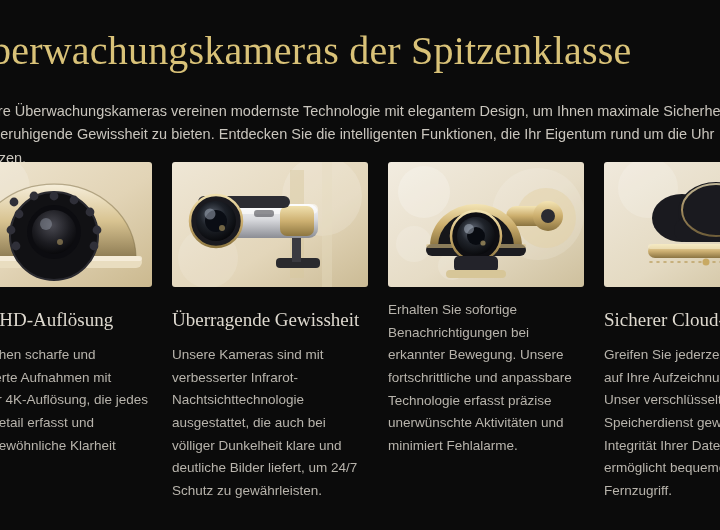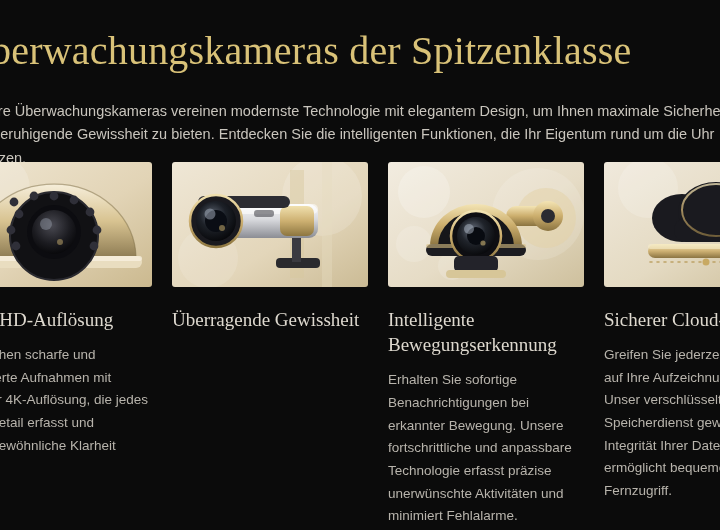--- a/index.html
+++ b/index.html
@@ -199,20 +199,21 @@
 
           <circle cx="44" cy="59" r="26" fill="#1a1a1f"></circle>
           <circle cx="44" cy="59" r="26" fill="none" stroke="url(#gold2)" stroke-width="2.5"></circle>
           <circle cx="44" cy="59" r="20" fill="url(#lens2)"></circle>
           <circle cx="44" cy="59" r="11" fill="#0a0d14"></circle>
           <circle cx="38" cy="52" r="5.5" fill="#aab3c2" opacity="0.5"></circle>
           <circle cx="50" cy="66" r="3" fill="#c9ae6d" opacity="0.55"></circle>
         </svg>
       </div>
       <div class="card-title">Überragende Gewissheit</div>
+      <div class="card-body">Unsere Kameras sind mit verbesserter Infrarot-Nachtsichttechnologie ausgestattet, die auch bei völliger Dunkelheit klare und deutliche Bilder liefert, um 24/7 Schutz zu gewährleisten.</div>
     </div>
 
     <div class="card">
       <div class="thumb">
         <svg viewBox="0 0 196 125" preserveAspectRatio="xMidYMid slice">
           <defs>
             <linearGradient id="bg3" x1="0" y1="0" x2="1" y2="1">
               <stop offset="0%" stop-color="#f2ece0"></stop>
               <stop offset="55%" stop-color="#e6dcc6"></stop>
               <stop offset="100%" stop-color="#cec09d"></stop>
@@ -248,21 +249,20 @@
           <circle cx="88" cy="74" r="25" fill="none" stroke="url(#gold3)" stroke-width="2.5"></circle>
           <circle cx="88" cy="74" r="19" fill="url(#lens3)"></circle>
           <circle cx="88" cy="74" r="9" fill="#080b11"></circle>
           <circle cx="81" cy="67" r="5" fill="#b0b9c7" opacity="0.5"></circle>
           <circle cx="95" cy="81" r="2.6" fill="#cdb473" opacity="0.6"></circle>
 
           <rect x="66" y="94" width="44" height="16" rx="5" fill="#23232a"></rect>
           <rect x="58" y="108" width="60" height="8" rx="4" fill="#d7c698"></rect>
         </svg>
       </div>
-      <div class="card-title">Intelligente Bewegungserkennung</div>
       <div class="card-body">Erhalten Sie sofortige Benachrichtigungen bei erkannter Bewegung. Unsere fortschrittliche und anpassbare Technologie erfasst präzise unerwünschte Aktivitäten und minimiert Fehlalarme.</div>
     </div>
 
     <div class="card">
       <div class="thumb">
         <svg viewBox="0 0 196 125" preserveAspectRatio="xMidYMid slice">
           <defs>
             <linearGradient id="bg4" x1="0" y1="0" x2="1" y2="1">
               <stop offset="0%" stop-color="#f0e9dc"></stop>
               <stop offset="55%" stop-color="#e4dac2"></stop>

